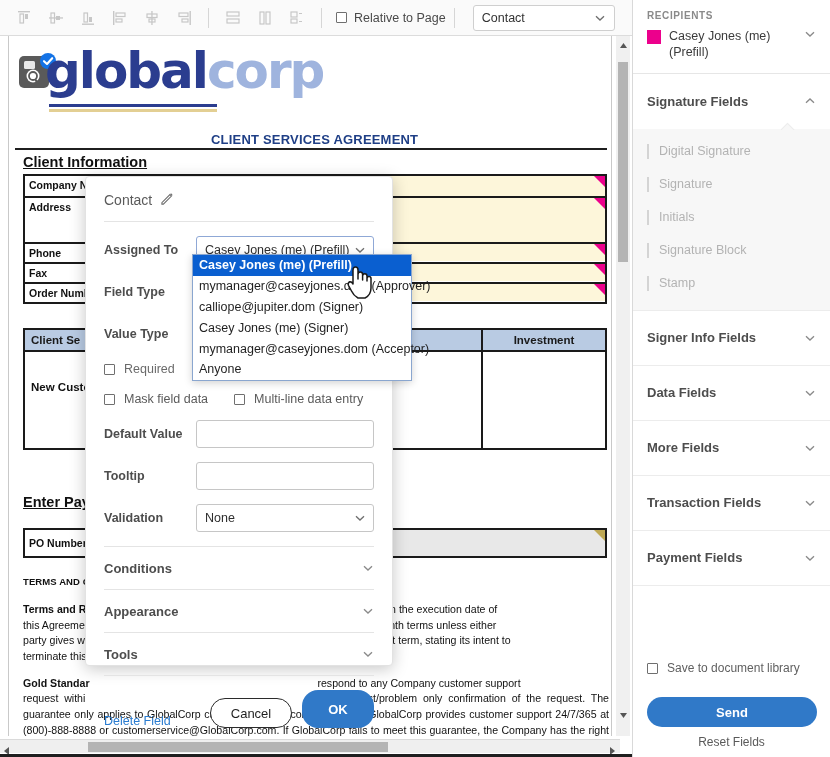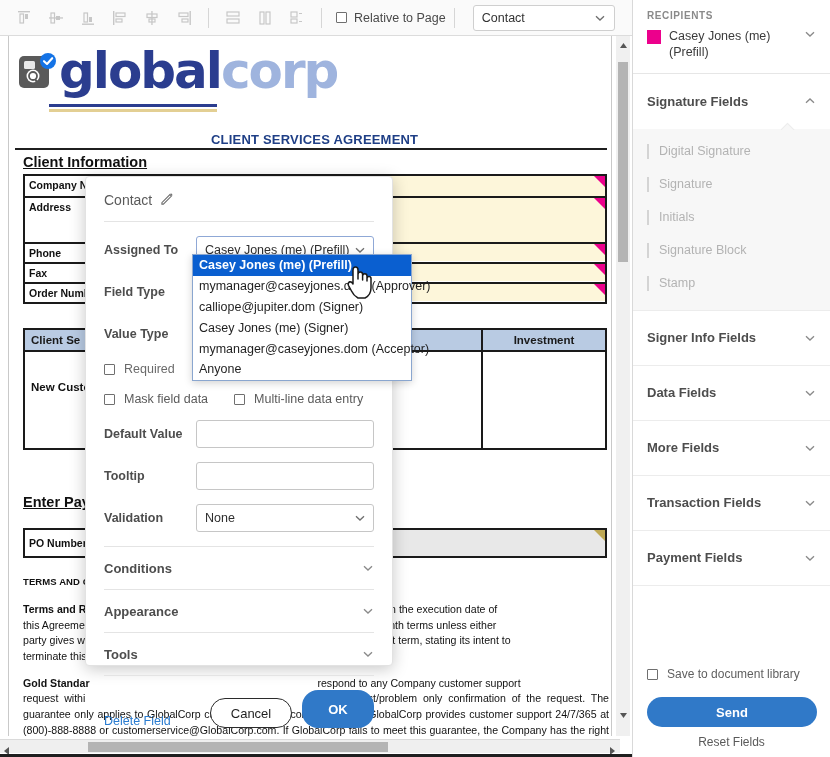--- a/index.html
+++ b/index.html
@@ -48,21 +48,21 @@
   }
   .page {
     position: absolute; left: 8px; top: 0px; width: 604px; height: 700px;
     background: #fff; border-left: 1px solid #c9c9c9; border-right: 1px solid #c9c9c9;
   }
 
   
   .logo-wrap { position:absolute; left: 6px; top: 12px; width: 420px; height: 74px; }
   .logo-badge { position:absolute; left: 2px; top: 4px; width: 44px; height: 46px; }
   .logo-text {
-    position:absolute; left: 44px; top: -2px;
+    position:absolute; left: 30px; top: -2px;
     font-family: "DejaVu Sans", sans-serif; font-weight: 700; font-size: 50px;
     letter-spacing: -2px; line-height: 1;
   }
   .logo-a { color: #2b3d8f; }
   .logo-b { color: #9fb4de; }
   .logo-rule1 { position:absolute; left: 34px; top: 56px; width: 168px; height: 3px; background:#2b3d8f; }
   .logo-rule2 { position:absolute; left: 34px; top: 61px; width: 168px; height: 3px; background:#e3cf93; }
   .doc-title {
     position: absolute; left: 202px; top: 96px;
     font-size: 13px; font-weight: 700; color: #1f3f86; letter-spacing: .2px;
@@ -200,21 +200,21 @@
   .sb-sec.open { border-bottom: none; }
   .sb-list { background:#f7f7f7; border-bottom: 1px solid #ececec; padding: 6px 0 10px 0; position:relative; }
   .sb-notch { position:absolute; left: 148px; top: -7px; width: 14px; height: 8px; overflow:hidden; }
   .sb-notch i { display:block; width: 11px; height: 11px; background:#f7f7f7;
                 border-left: 1px solid #ececec; border-top: 1px solid #ececec;
                 transform: rotate(45deg); margin: 3px 0 0 1px; }
   .sb-item { display:flex; align-items:center; gap: 10px; padding: 0 14px; height: 33px;
              font-size: 12.5px; color:#b3b3b3; }
   .sb-bar { width: 2px; height: 15px; background:#d4d4d4; }
   .sb-foot { margin-top: auto; padding: 0 14px 8px 14px; }
-  .sb-save { display:flex; align-items:center; gap: 9px; font-size: 12px; color:#5f5f5f; margin-bottom: 16px; }
+  .sb-save { display:flex; align-items:center; gap: 9px; font-size: 12px; color:#5f5f5f; margin-bottom: 22px; }
   .btn-send {
     width: 170px; height: 30px; border-radius: 16px; background:#3079c8; color:#fff;
     font-size: 13px; font-weight:700; display:flex; align-items:center; justify-content:center;
   }
   .reset-link { text-align:center; font-size: 12px; color:#5a5a5a; margin-top: 8px; }
 </style>
 </head>
 <body>
 
 <div id="app">

